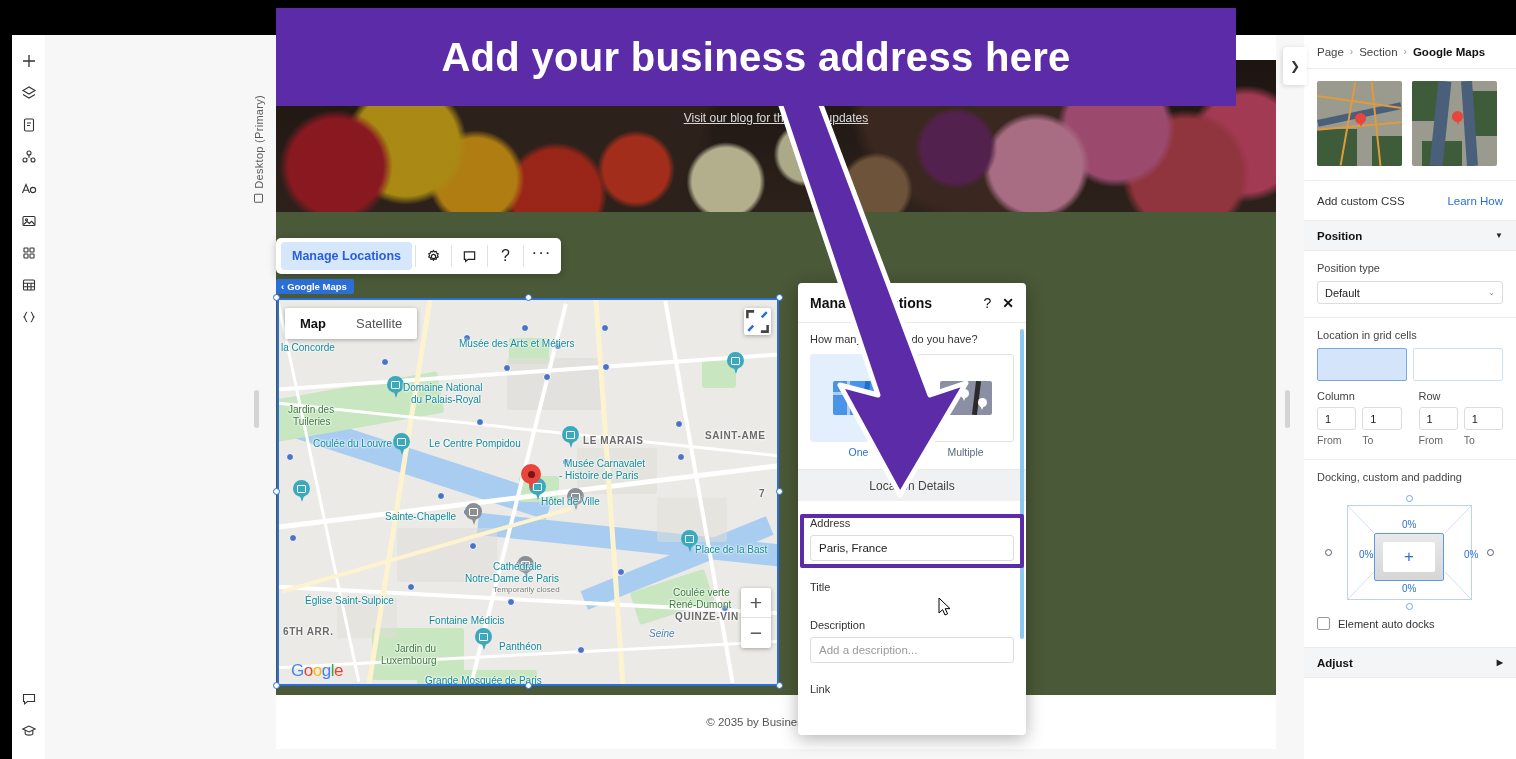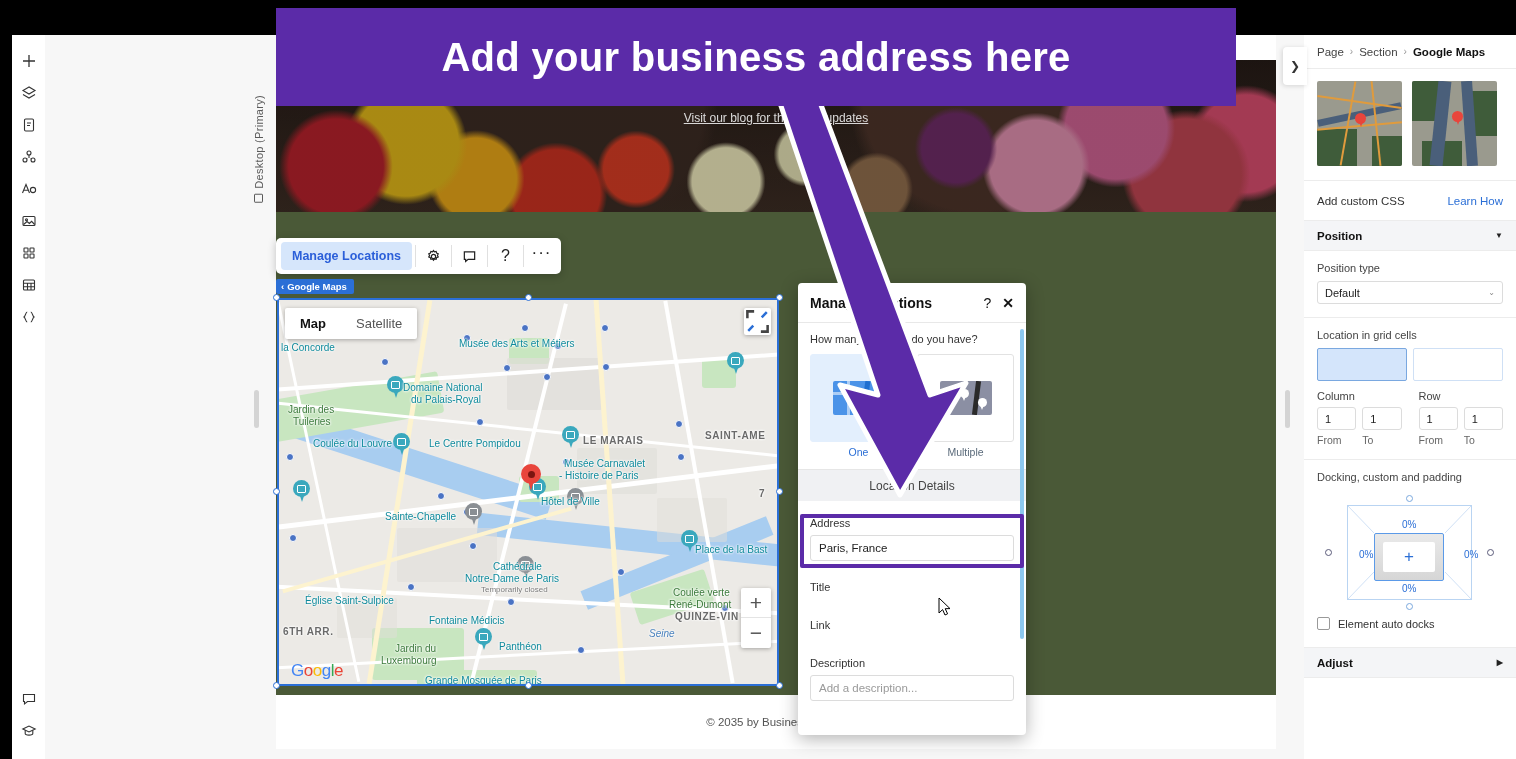--- a/index.html
+++ b/index.html
@@ -646,21 +646,21 @@
           <div class="map-lbl poi" style="left: 36px; top: 140px;">Coulée du Louvre</div>
           <div class="map-lbl poi" style="left: 152px; top: 140px; text-align: right;">Le Centre Pompidou</div>
           <div class="map-lbl area" style="left: 306px; top: 137px;">LE MARAIS</div>
           <div class="map-lbl area" style="left: 428px; top: 132px;">SAINT-AME</div>
           <div class="map-lbl poi" style="left: 287px; top: 160px;">Musée Carnavalet</div>
           <div class="map-lbl poi" style="left: 282px; top: 172px;">- Histoire de Paris</div>
           <div class="map-lbl poi" style="left: 264px; top: 198px;">Hôtel de Ville</div>
           <div class="map-lbl poi" style="left: 108px; top: 213px;">Sainte-Chapelle</div>
           <div class="map-lbl poi" style="left: 216px; top: 263px;">Cathédrale</div>
           <div class="map-lbl poi" style="left: 188px; top: 275px;">Notre-Dame de Paris</div>
-          <div class="map-lbl sm" style="left: 204px; top: 287px;">Temporarily closed</div>
+          <div class="map-lbl sm" style="left: 216px; top: 287px;">Temporarily closed</div>
           <div class="map-lbl poi" style="left: 418px; top: 246px;">Place de la Bast</div>
           <div class="map-lbl park" style="left: 396px; top: 289px;">Coulée verte</div>
           <div class="map-lbl park" style="left: 392px; top: 301px;">René-Dumont</div>
           <div class="map-lbl area" style="left: 398px; top: 313px;">QUINZE-VIN</div>
           <div class="map-lbl poi" style="left: 28px; top: 297px;">Église Saint-Sulpice</div>
           <div class="map-lbl poi" style="left: 152px; top: 317px;">Fontaine Médicis</div>
           <div class="map-lbl area" style="left: 6px; top: 328px;">6TH ARR.</div>
           <div class="map-lbl park" style="left: 118px; top: 345px;">Jardin du</div>
           <div class="map-lbl park" style="left: 104px; top: 357px;">Luxembourg</div>
           <div class="map-lbl poi" style="left: 222px; top: 343px;">Panthéon</div>
@@ -746,25 +746,25 @@
     <div class="ml-tab">Location Details</div>
     <div class="ml-form">
       <div class="fgroup">
         <div class="flabel">Address</div>
         <div class="finput">Paris, France</div>
       </div>
       <div class="fgroup">
         <div class="flabel">Title</div>
       </div>
       <div class="fgroup">
-        <div class="flabel">Link</div>
-      </div>
-      <div class="fgroup">
         <div class="flabel">Description</div>
         <div class="finput ph">Add a description...</div>
+      </div>
+      <div class="fgroup">
+        <div class="flabel">Link</div>
       </div>
     </div>
     <div class="ml-scroll"></div>
   </div>
   <div class="addr-hl"></div>
 
   <svg class="cursor-arrow" viewBox="0 0 13 19">
     <path d="M1 1 L1 16 L4.6 12.6 L7 18 L9.6 16.8 L7.2 11.7 L12 11.6 Z" fill="#fff" stroke="#000" stroke-width="1"></path>
   </svg>
 

